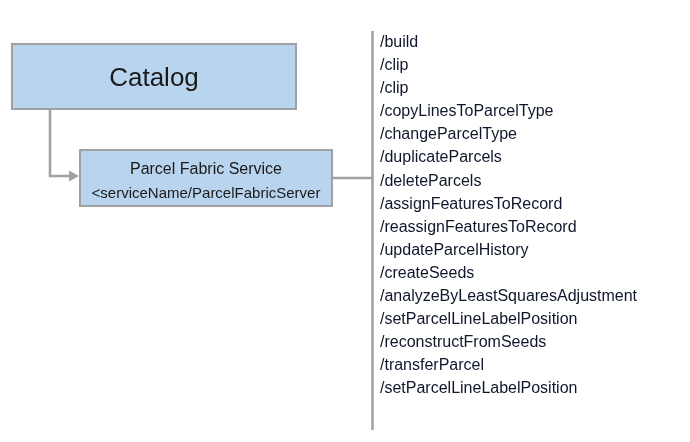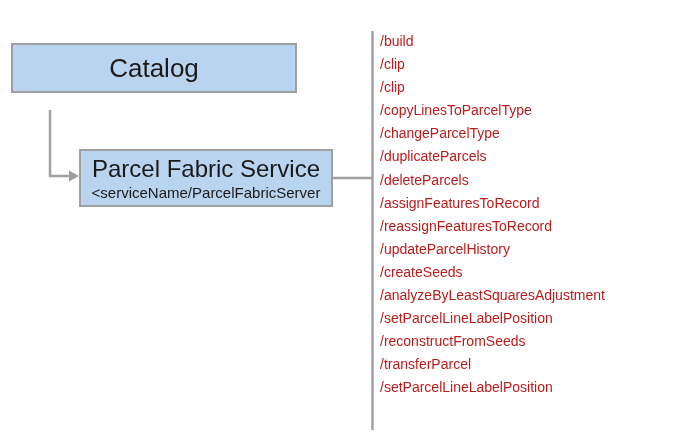--- a/index.html
+++ b/index.html
@@ -41,40 +41,40 @@
     display: flex;
     flex-direction: column;
     align-items: center;
     justify-content: center;
   }
 
   #node-catalog {
     left: 11px;
     top: 43px;
     width: 286px;
-    height: 50px;
+    height: 67px;
   }
 
   #node-parcel-fabric-service {
     left: 79px;
     top: 149px;
     width: 254px;
     height: 58px;
   }
 
   .node-title {
     color: #1a1a1a;
     font-size: 26px;
     line-height: 30px;
     font-weight: normal;
     letter-spacing: 0px;
     white-space: nowrap;
   }
   #node-parcel-fabric-service .node-title {
-    font-size: 24px;
+    font-size: 16px;
     line-height: 27px;
   }
 
   .node-subtitle {
     color: #1a1a1a;
     font-size: 14px;
     line-height: 17px;
     font-weight: normal;
     white-space: nowrap;
     margin-top: 3px;
@@ -91,22 +91,22 @@
   #operations-list {
     position: absolute;
     left: 380px;
     top: 30px;
     width: 300px;
     margin: 0;
     padding: 0;
     list-style: none;
   }
   #operations-list li {
-    color: #b91c1c;
-    font-size: 14px;
+    color: #0f172a;
+    font-size: 16px;
     line-height: 23.1px;
     white-space: nowrap;
     font-weight: normal;
   }
 </style>
 </head>
 <body>
 
 <div id="diagram-root">
 

